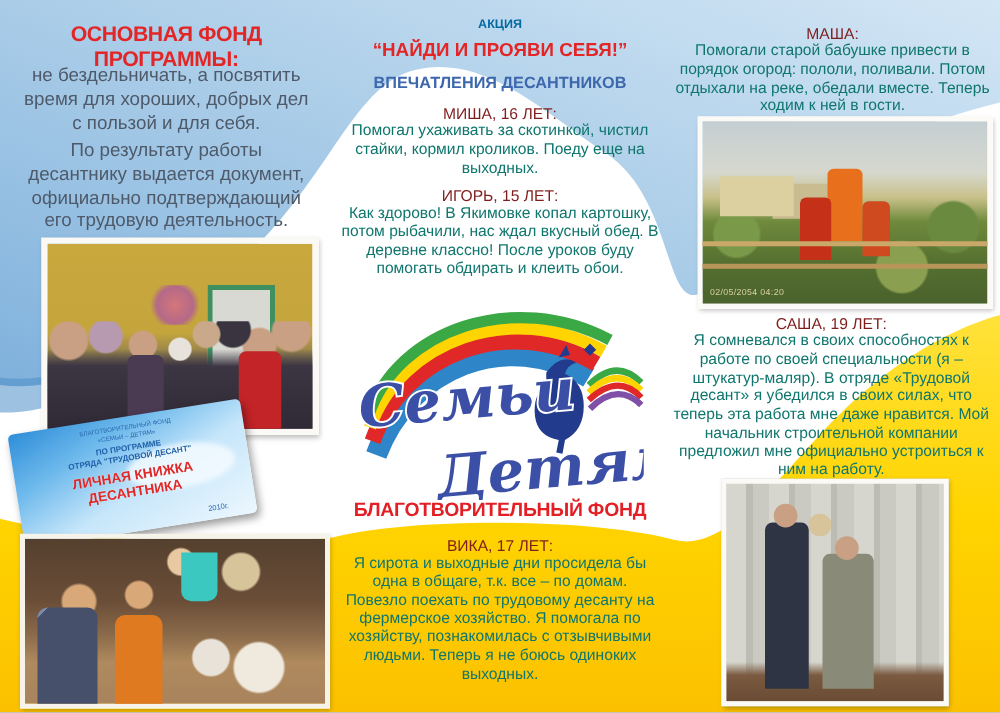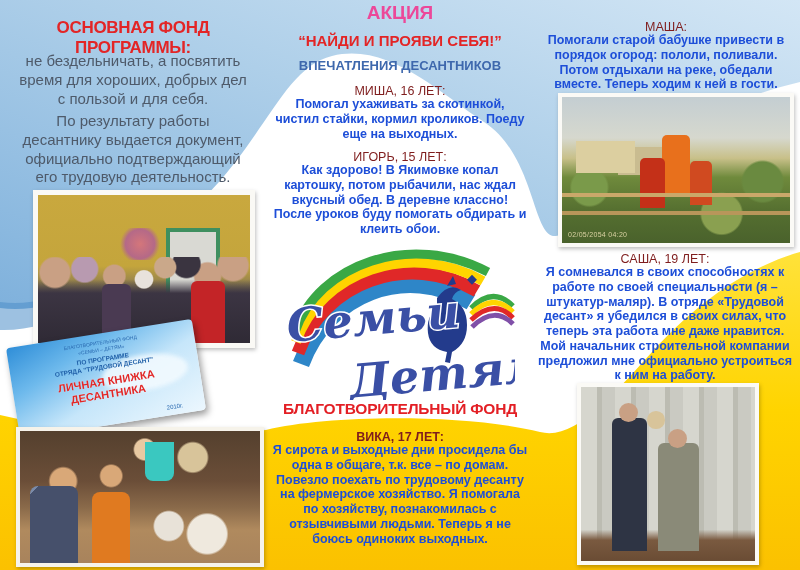--- a/index.html
+++ b/index.html
@@ -45,30 +45,30 @@
       radial-gradient(circle at 38% 34%,#d9a878 6%,transparent 7%),
       radial-gradient(circle at 72% 20%,#d8c49a 7%,transparent 8%),
       radial-gradient(circle at 52% 14%,#e8c9a2 6%,transparent 7%),
       radial-gradient(circle at 62% 72%,#e8e2d8 8%,transparent 9%),
       radial-gradient(circle at 78% 78%,#efe9de 9%,transparent 10%),
       linear-gradient(180deg,#54402e 0%,#6b4e38 38%,#8a6a4a 58%,#b08a5e 75%,#a8835c 100%);}
   .pd-shirt1{position:absolute;left:4%;top:42%;width:20%;height:58%;background:linear-gradient(135deg,#7a8aa8 0 6px,#46506b 6px 12px);border-radius:8px 8px 0 0;}
   .pd-shirt2{position:absolute;left:30%;top:46%;width:16%;height:54%;background:#e07a20;border-radius:8px 8px 0 0;}
   .pd-top{position:absolute;left:52%;top:8%;width:12%;height:30%;background:#3ac8c0;border-radius:0 0 8px 8px;}
   
-  .mp-t1{left:280px;top:2px;width:240px;font-size:19px;font-weight:bold;color:#ec4899;}
+  .mp-t1{left:280px;top:14px;width:240px;font-size:10px;font-weight:bold;color:#0369a1;}
   .mp-t2{left:268px;top:32px;width:264px;font-size:15px;font-weight:bold;color:#e32526;}
   .mp-sub{left:280px;top:58px;width:240px;font-size:13px;font-weight:bold;color:#3e68ad;}
   .t-name{font-size:12.5px;color:#7f1d1d;}
-  .t-text{font-size:12.5px;line-height:1.18;color:#1d4ed8;font-weight:bold;}
+  .t-text{font-size:12.5px;line-height:1.18;color:#0f766e;}
   .misha-n{left:274px;top:84px;width:252px;} .misha-t{left:274px;top:97px;width:252px;}
   .igor-n{left:274px;top:150px;width:252px;} .igor-t{left:272px;top:163px;width:256px;}
   .logo{position:absolute;left:287px;top:236px;width:228px;height:164px;}
   .mp-fond{left:278px;top:400px;width:244px;font-size:15.5px;font-weight:bold;color:#e31f25;letter-spacing:-0.2px;}
-  .vika-n{left:274px;top:430px;width:252px;font-weight:bold;} .vika-t{left:272px;top:443px;width:256px;}
+  .vika-n{left:274px;top:430px;width:252px;} .vika-t{left:272px;top:443px;width:256px;}
   
   .masha-n{left:540px;top:20px;width:252px;} .masha-t{left:538px;top:33px;width:256px;}
   .photo-garden{left:558px;top:93px;width:228px;height:146px;border:4px solid #fbfaf6;
      background:
       radial-gradient(circle at 12% 62%,#7a9a4a 8%,transparent 9%),
       radial-gradient(circle at 88% 58%,#6a8a40 9%,transparent 10%),
       radial-gradient(circle at 70% 80%,#8aa050 10%,transparent 11%),
       linear-gradient(180deg,#c4ced2 0%,#d6d8ce 28%,#c8c089 42%,#6f8a3c 55%,#556f30 78%,#4a622c 100%);}
   .gar-house{position:absolute;left:6%;top:30%;width:26%;height:22%;background:#dccfa0;box-shadow:40px 4px 0 -2px #c9bc90;}
   .gar-boy{position:absolute;left:44%;top:26%;width:12%;height:40%;background:#e8701c;border-radius:5px 5px 0 0;}

